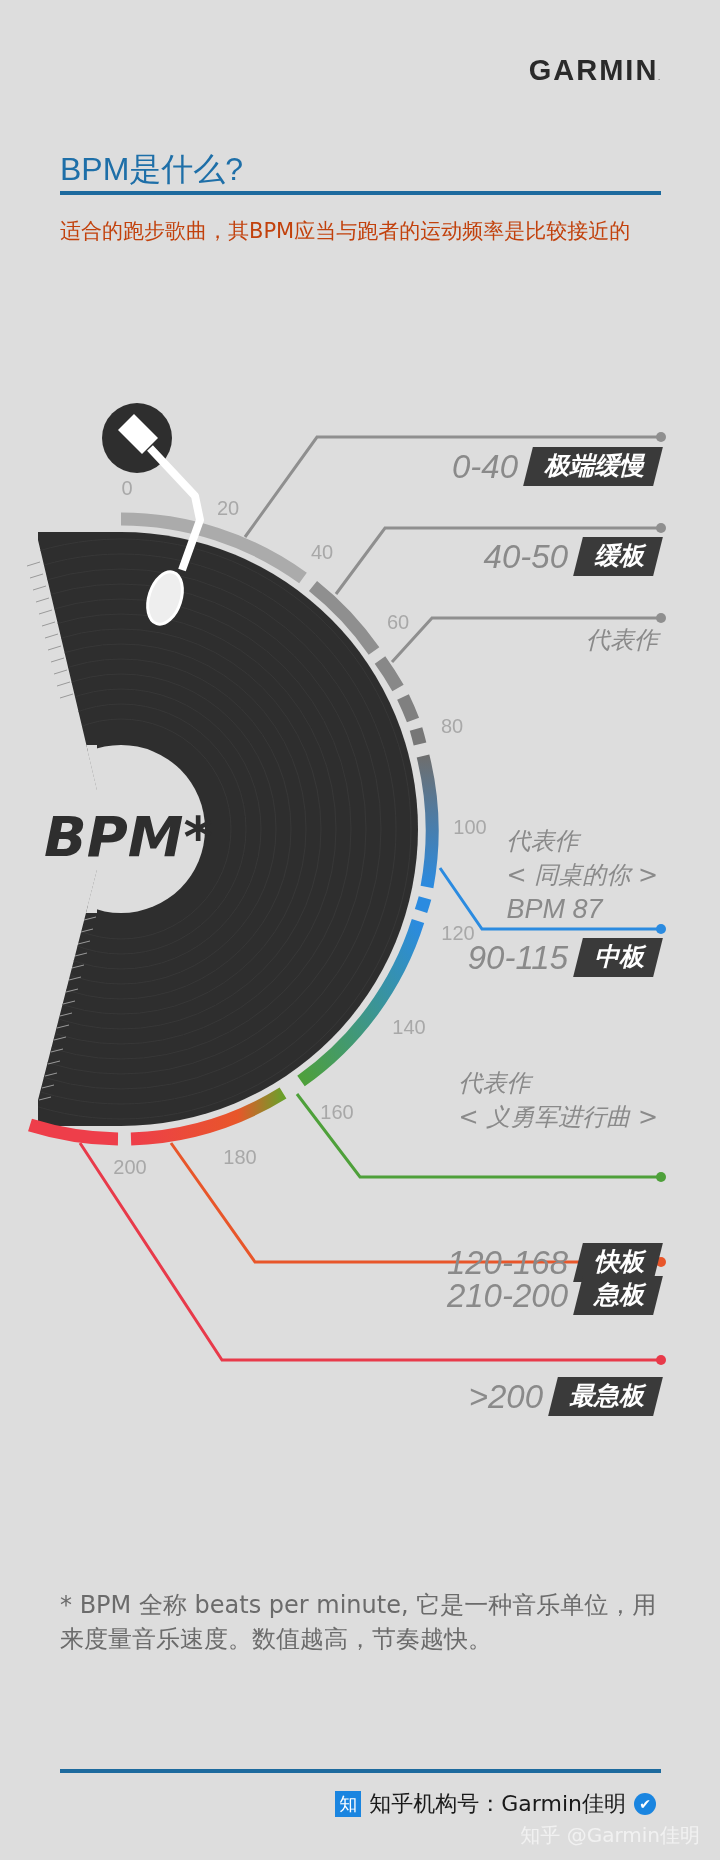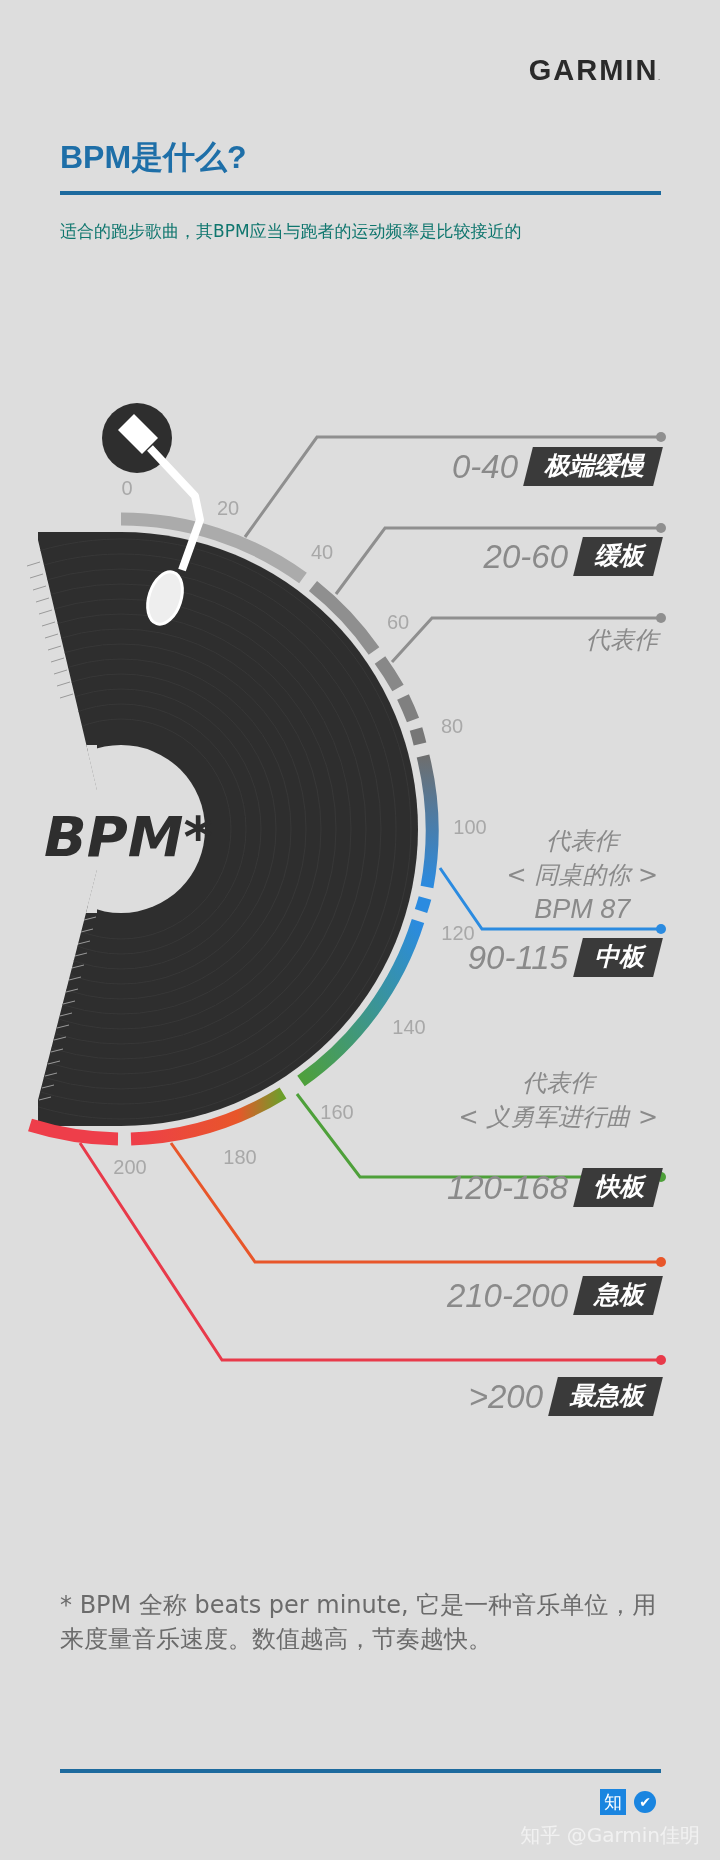--- a/index.html
+++ b/index.html
@@ -1,28 +1,28 @@
 <!DOCTYPE html>
 <html><head>
 <meta charset="utf-8">
 <style>
   html,body{margin:0;padding:0;}
   body{width:720px;height:1860px;background:#dddddd;position:relative;overflow:hidden;font-family:"DejaVu Sans",sans-serif;}
   .abs{position:absolute;}
   .brand{right:58px;top:54px;font-family:"Liberation Sans",sans-serif;font-weight:bold;font-size:29px;letter-spacing:2px;color:#2a2a2a;}
   .brand sup{font-size:6px;vertical-align:baseline;}
-  .title{left:60px;top:136px;font-family:"Liberation Sans",sans-serif;font-size:32px;font-weight:bold;color:#1e6fa8;}
+  .title{left:60px;top:148px;font-family:"Liberation Sans",sans-serif;font-size:32px;font-weight:normal;color:#1e6fa8;}
   .rule{left:60px;width:601px;height:4px;background:#1d6a9e;}
-  .intro{left:60px;top:214px;width:610px;font-size:17px;line-height:34px;color:#0f766e;}
+  .intro{left:60px;top:214px;width:610px;font-size:21px;line-height:34px;color:#c2410c;}
   svg.graphic{position:absolute;left:0;top:0;}
   .range{position:absolute;right:62px;display:flex;align-items:center;gap:10px;text-align:center;}
   .range .num{font-family:"Liberation Sans",sans-serif;font-style:italic;font-size:33px;color:#8a8a8a;}
   .range .tag{background:#3a3a3a;color:#fff;font-size:25px;font-weight:bold;padding:2px 14px 4px 16px;transform:skewX(-14deg);}
   .range .tag span{display:inline-block;transform:skewX(14deg);font-style:italic;}
-  .rep{position:absolute;right:62px;text-align:center;font-style:italic;color:#8a8a8a;font-size:24px;line-height:34px;}
+  .rep{position:absolute;right:62px;text-align:left;font-style:italic;color:#8a8a8a;font-size:24px;line-height:34px;}
   .rep .bpm{font-family:"Liberation Sans",sans-serif;font-size:27px;}
   .note{left:60px;top:1561px;width:620px;font-size:24px;line-height:34px;color:#6b6b6b;margin-top:27px;}
   .footer{right:64px;top:1789px;display:flex;align-items:center;gap:8px;font-size:22px;color:#1a1a1a;}
   .zh-badge{width:26px;height:26px;background:#1a85e0;color:#fff;font-size:18px;display:flex;align-items:center;justify-content:center;}
   .verified{width:22px;height:22px;border-radius:50%;background:#1a85e0;color:#fff;font-size:14px;display:flex;align-items:center;justify-content:center;}
   .watermark{right:20px;top:1822px;font-size:20px;color:#f4f4f4;opacity:.9;}
 </style>
 </head>
 <body>
 
@@ -168,52 +168,53 @@
   </g>
 
   <text x="44" y="856" font-family="DejaVu Sans, sans-serif" font-style="italic" font-weight="bold" font-size="56" fill="#2e2e2e">BPM*</text>
 </svg>
 
 <div class="range" style="top:447px">
   <span class="num">0-40</span>
     <span class="tag"><span>极端缓慢</span></span>
 </div>
 <div class="range" style="top:537px">
-  <span class="num">20-60</span>
+  <span class="num">40-50</span>
     <span class="tag"><span>缓板</span></span>
 </div>
 <div class="rep" style="top:623px">
   <div>代表作</div>
 </div>
 <div class="rep" style="top:824px">
   <div>代表作</div>
   <div>&lt; 同桌的你 &gt;</div>
   <div class="bpm">BPM 87</div>
 </div>
 <div class="range" style="top:938px">
   <span class="num">90-115</span>
     <span class="tag"><span>中板</span></span>
 </div>
 <div class="rep" style="top:1066px">
   <div>代表作</div>
   <div>&lt; 义勇军进行曲 &gt;</div>
 </div>
-<div class="range" style="top:1168px">
+<div class="range" style="top:1243px">
   <span class="num">120-168</span>
     <span class="tag"><span>快板</span></span>
 </div>
 <div class="range" style="top:1276px">
   <span class="num">210-200</span>
     <span class="tag"><span>急板</span></span>
 </div>
 <div class="range" style="top:1377px">
   <span class="num">&gt;200</span>
     <span class="tag"><span>最急板</span></span>
 </div>
 
 <div class="abs note">* BPM 全称 beats per minute, 它是一种音乐单位，用来度量音乐速度。数值越高，节奏越快。</div>
 
 <div class="abs rule" style="top:1769px"></div>
 <div class="abs footer">
   <span class="zh-badge">知</span>
+  <span>知乎机构号：Garmin佳明</span>
   <span class="verified">✔</span>
 </div>
 <div class="abs watermark">知乎 @Garmin佳明</div>
 
 </body></html>

